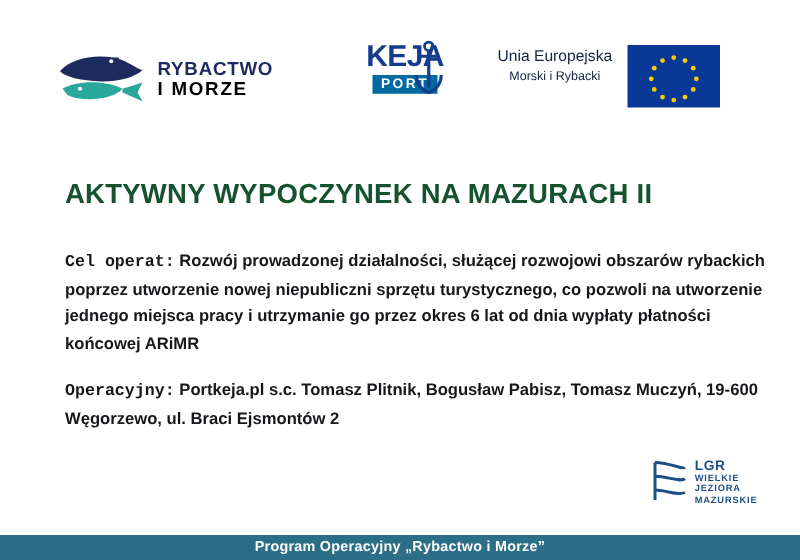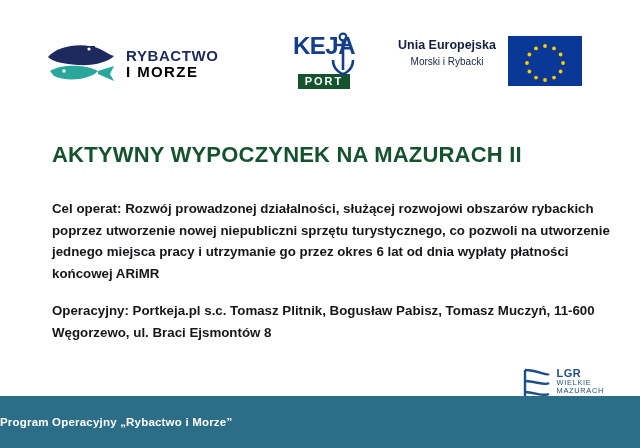--- a/index.html
+++ b/index.html
@@ -45,40 +45,40 @@
     left: 278px; top: 16px;
     width: 92px; height: 66px;
   }
   .keja-word {
     font-size: 24px; font-weight: bold; color: #143d8c;
     letter-spacing: -0.5px;
     text-align: center;
     line-height: 1;
   }
   .keja-port {
-    margin: 16px auto 0;
+    margin: 2px auto 0;
     width: 52px;
-    background: #14532d;
+    background: #0369a1;
     color: #ffffff;
     font-size: 11px;
     font-weight: bold;
     letter-spacing: 2px;
     text-align: center;
     padding: 1px 0 2px;
   }
 
   
   .logo-eu {
     position: absolute;
     left: 398px; top: 18px;
     display: flex; align-items: flex-start; gap: 12px;
   }
   .eu-text { text-align: center; padding-top: 2px; }
   .eu-text .t1 {
-    font-size: 12.5px; font-weight: bold; color: #13213f;
+    font-size: 12.5px; font-weight: normal; color: #13213f;
     margin-bottom: 3px;
   }
   .eu-text .t2, .eu-text .t3 {
     font-size: 10px; color: #13213f; line-height: 1.35;
   }
   .eu-flag {
     width: 74px; height: 50px;
     background: #0a3896;
     position: relative;
   }
@@ -99,47 +99,47 @@
     position: absolute;
     left: 52px; top: 198px;
     width: 560px;
   }
   .para {
     font-size: 13.3px;
     line-height: 1.62;
     color: #17171b;
     font-weight: bold;
   }
-  .para .lbl { font-weight: bold; }
+  .para .lbl { font-weight: bold; font-family: Liberation Mono, monospace; }
   .para.goal { font-weight: bold; }
   .para.goal .rest { font-weight: bold; }
   .spacer { height: 16px; }
 
   
   .logo-lgr {
     position: absolute;
     right: 34px; bottom: 44px;
     display: flex; align-items: center; gap: 6px;
   }
   .lgr-mark { width: 28px; height: 34px; position: relative; }
   .lgr-text { line-height: 1.12; }
   .lgr-text .a {
     font-size: 11px; font-weight: bold; color: #1c4f86; letter-spacing: 0.5px;
   }
   .lgr-text .b {
-    font-size: 7.4px; font-weight: normal; color: #1c4f86; letter-spacing: 0.7px;
+    font-size: 7.4px; font-weight: bold; color: #1c4f86; letter-spacing: 0.7px;
   }
 
   
   .footer {
     position: absolute;
     left: 0; bottom: 0;
-    width: 640px; height: 52px;
+    width: 640px; height: 20px;
     background: #2c6e88;
-    display: flex; align-items: center; justify-content: flex-start;
+    display: flex; align-items: center; justify-content: center;
   }
   .footer-text {
     color: #ffffff;
     font-size: 11.5px;
     font-weight: bold;
     letter-spacing: 0.2px;
   }
 </style>
 </head>
 <body>
@@ -207,37 +207,37 @@
   </div>
 
   <div class="title">AKTYWNY WYPOCZYNEK NA MAZURACH II</div>
 
   <div class="body-block">
     <p class="para goal">
       <span class="lbl">Cel operat:</span><span class="rest"> Rozwój prowadzonej działalności, służącej rozwojowi obszarów rybackich poprzez utworzenie nowej niepubliczni sprzętu turystycznego, co pozwoli na utworzenie jednego miejsca pracy i utrzymanie go przez okres 6 lat od dnia wypłaty płatności końcowej ARiMR</span>
     </p>
     <div class="spacer"></div>
     <p class="para">
-      <span class="lbl">Operacyjny:</span><span> Portkeja.pl s.c. Tomasz Plitnik, Bogusław Pabisz, Tomasz Muczyń, 11-600 Węgorzewo, ul. Braci Ejsmontów 8</span>
+      <span class="lbl">Operacyjny:</span><span> Portkeja.pl s.c. Tomasz Plitnik, Bogusław Pabisz, Tomasz Muczyń, 19-600 Węgorzewo, ul. Braci Ejsmontów 2</span>
     </p>
   </div>
 
   <div class="logo-lgr">
     <div class="lgr-mark">
       <svg width="28" height="34" viewBox="0 0 28 34">
         <path d="M2 2 L2 32" stroke="#1c4f86" stroke-width="2.4" fill="none"></path>
         <path d="M2 2 C14 2, 24 8, 26 6" stroke="#1c4f86" stroke-width="2.4" fill="none"></path>
         <path d="M2 13 C12 13, 22 18, 26 15" stroke="#1c4f86" stroke-width="2.4" fill="none"></path>
         <path d="M2 24 C11 24, 20 29, 26 26" stroke="#1c4f86" stroke-width="2.4" fill="none"></path>
       </svg>
     </div>
     <div class="lgr-text">
       <div class="a">LGR</div>
       <div class="b">WIELKIE</div>
-      <div class="b">MAZURACH</div>
+      <div class="b">JEZIORA</div>
       <div class="b">MAZURSKIE</div>
     </div>
   </div>
 
   <div class="footer">
     <div class="footer-text">Program Operacyjny „Rybactwo i Morze”</div>
   </div>
 
 </div>
 

